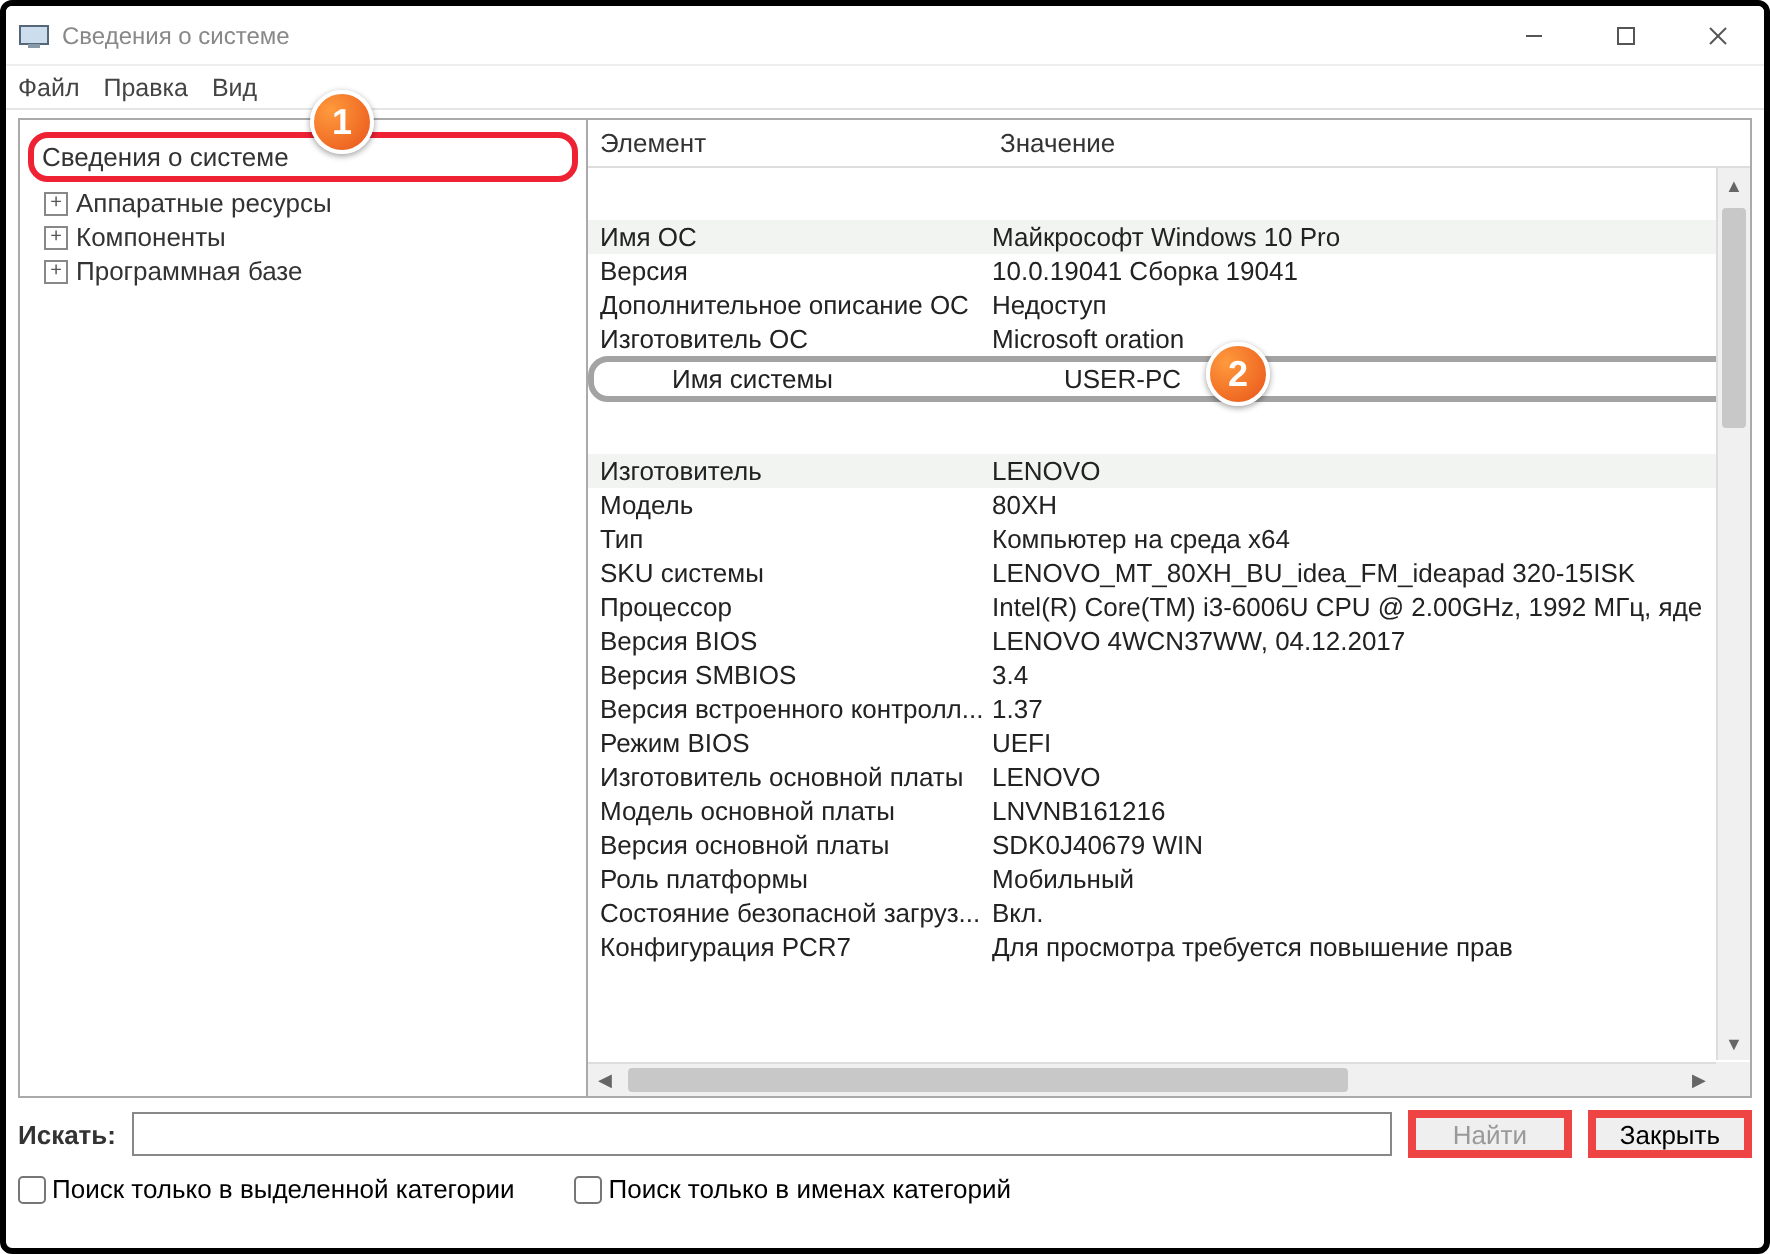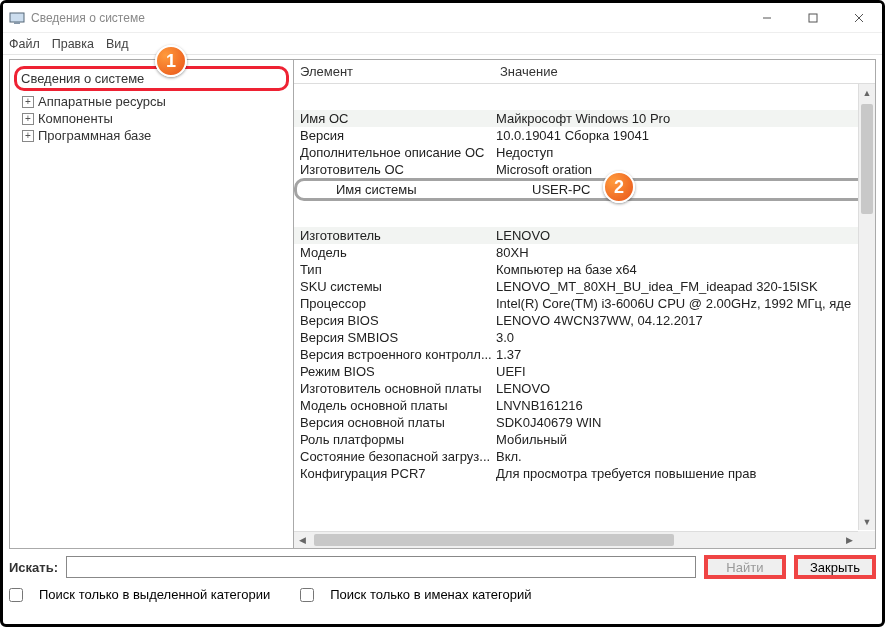--- a/index.html
+++ b/index.html
@@ -136,21 +136,21 @@
 .search-row label { font-size: 13px; color: #333; font-weight: bold; }
 .search-row input[type=text] {
   flex: 1; height: 22px; border: 1px solid #888; font-size: 13px; padding: 0 4px;
 }
 .btn {
   min-width: 82px; height: 24px; border: 4px solid #ef4444; background: #efefef;
   font-size: 13px; padding: 0 12px; cursor: pointer;
 }
 .btn.disabled { color: #999; }
 .check-row { display: flex; gap: 30px; margin-top: 8px; font-size: 13px; align-items: center; }
-.check-row label { display: flex; align-items: center; gap: 16px; }
+.check-row label { display: flex; align-items: center; gap: 3px; }
 .check-row input[type=checkbox] { width: 14px; height: 14px; }
 .badge {
   position: absolute;
   width: 32px; height: 32px;
   border-radius: 50%;
   background: radial-gradient(circle at 30% 30%, #ff9a3c, #e8541a);
   border: 2px solid #fff;
   box-shadow: 0 1px 3px rgba(0,0,0,.4);
   color: #fff; font-weight: bold; font-size: 18px;
   display: flex; align-items: center; justify-content: center;
@@ -246,37 +246,37 @@
           <div class="row shaded">
             <div class="rn">Изготовитель</div>
             <div class="rv">LENOVO</div>
           </div>
           <div class="row">
             <div class="rn">Модель</div>
             <div class="rv">80XH</div>
           </div>
           <div class="row">
             <div class="rn">Тип</div>
-            <div class="rv">Компьютер на базе x64</div>
+            <div class="rv">Компьютер на среда x64</div>
           </div>
           <div class="row">
             <div class="rn">SKU системы</div>
             <div class="rv">LENOVO_MT_80XH_BU_idea_FM_ideapad 320-15ISK</div>
           </div>
           <div class="row">
             <div class="rn">Процессор</div>
             <div class="rv">Intel(R) Core(TM) i3-6006U CPU @ 2.00GHz, 1992 МГц, яде</div>
           </div>
           <div class="row">
             <div class="rn">Версия BIOS</div>
             <div class="rv">LENOVO 4WCN37WW, 04.12.2017</div>
           </div>
           <div class="row">
             <div class="rn">Версия SMBIOS</div>
-            <div class="rv">3.0</div>
+            <div class="rv">3.4</div>
           </div>
           <div class="row">
             <div class="rn">Версия встроенного контролл...</div>
             <div class="rv">1.37</div>
           </div>
           <div class="row">
             <div class="rn">Режим BIOS</div>
             <div class="rv">UEFI</div>
           </div>
           <div class="row">

